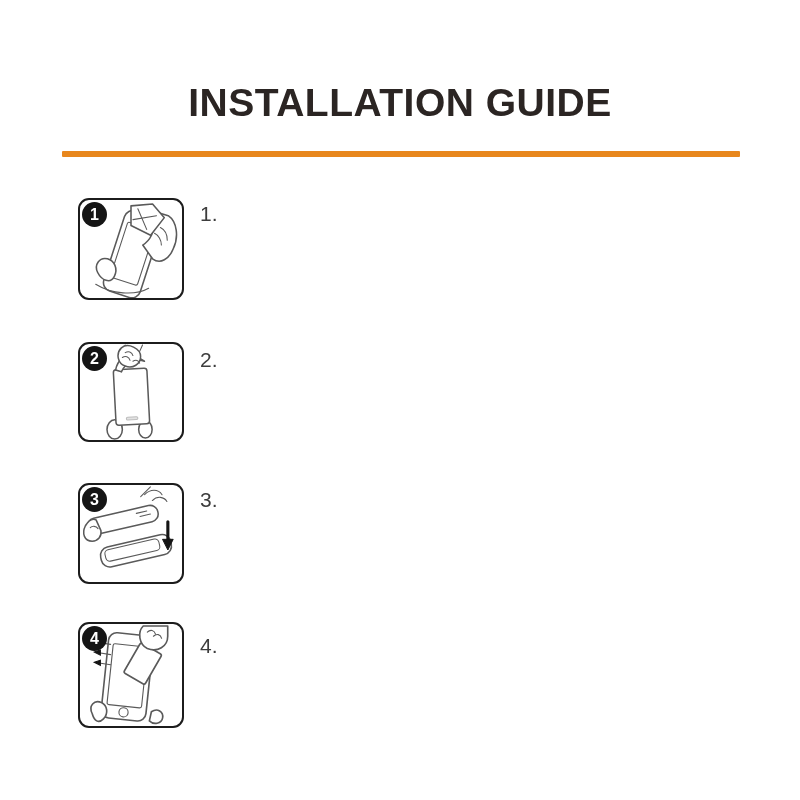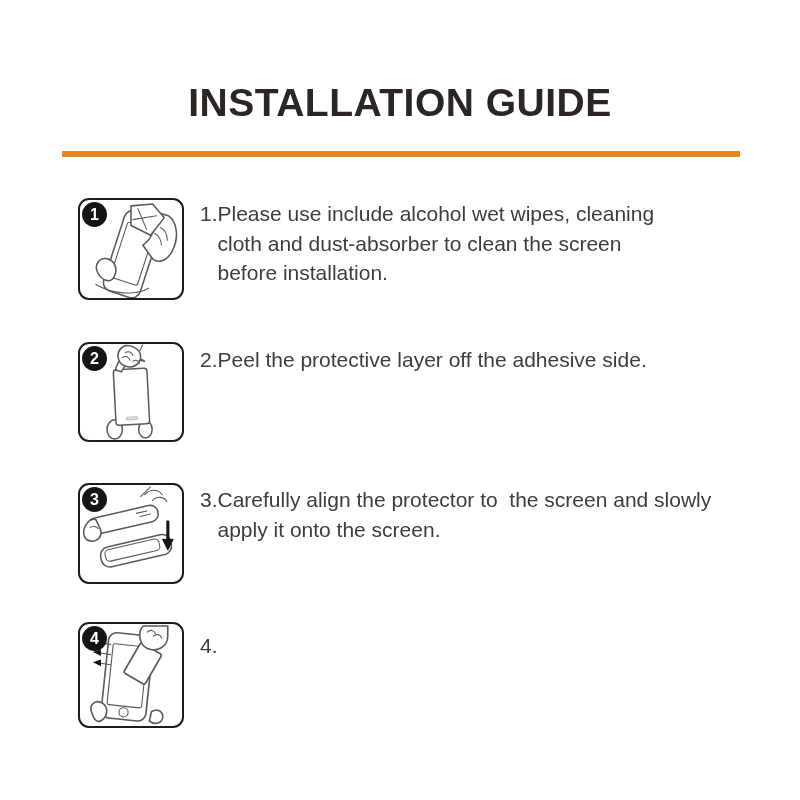--- a/index.html
+++ b/index.html
@@ -63,23 +63,20 @@
         <path class="wf" d="M50 6 L72 4 L84 18 L70 36 L50 26 Z"></path>
         <path class="thin" d="M57 9 L66 30"></path>
         <path class="thin" d="M52 20 L76 16"></path>
         <path class="wf" d="M16 74 C12 66 18 58 26 60 C33 62 37 70 33 78 C29 86 20 82 16 74 Z"></path>
         <path class="thin" d="M14 86 C30 96 54 98 68 90"></path>
       </svg>
       <span class="badge">1</span>
     </div>
     <div class="text" style="top:1px">
       <span class="num">1.</span>
-      <div class="lines">Please use include alcohol wet wipes, cleaning
-cloth and dust-absorber to clean the screen
-before installation.</div>
     </div>
   </section>
 
   <section class="step" style="top:342px">
     <div class="figure" style="height:100px">
       <svg class="art" viewBox="0 0 100 100" preserveAspectRatio="xMidYMid meet" aria-hidden="true">
         <ellipse class="wf" cx="33" cy="89" rx="8" ry="10"></ellipse>
         <ellipse class="wf" cx="65" cy="89" rx="7" ry="9"></ellipse>
         <g transform="rotate(-3 50 55)">
           <rect class="wf" x="33" y="26" width="35" height="58" rx="3"></rect>
@@ -89,21 +86,20 @@
         <path class="thin" d="M44 1 L42 8 M62 1 L58 10"></path>
         <path class="wf" d="M40 4 C34 10 36 20 44 23 C52 26 60 21 60 13 C60 5 47 -2 40 4 Z"></path>
         <path class="thin" d="M44 9 C47 7 51 8 52 12"></path>
         <path class="thin" d="M41 14 C44 12 48 13 49 17"></path>
         <path class="thin" d="M52 18 C55 16 58 17 59 20"></path>
       </svg>
       <span class="badge">2</span>
     </div>
     <div class="text" style="top:3px">
       <span class="num">2.</span>
-      <div class="lines">Peel the protective layer off the adhesive side.</div>
     </div>
   </section>
 
   <section class="step" style="top:483px">
     <div class="figure" style="height:101px">
       <svg class="art" viewBox="0 0 100 100" preserveAspectRatio="xMidYMid meet" aria-hidden="true">
         <g transform="rotate(-13 50 50)">
           <rect class="wf" x="8" y="26" width="74" height="17" rx="8"></rect>
           <line class="thin" x1="60" y1="31" x2="71" y2="31"></line>
           <line class="thin" x1="63" y1="35" x2="74" y2="35"></line>
@@ -115,22 +111,20 @@
         <path class="thin" d="M64 10 C70 4 78 4 82 10"></path>
         <path class="thin" d="M72 16 C77 11 84 12 87 17"></path>
         <path class="thin" d="M70 2 L60 12"></path>
         <line class="blk" x1="88" y1="38" x2="88" y2="58" style="stroke-width:3.2"></line>
         <polygon class="blk" points="82.5,56 93.5,56 88,67"></polygon>
       </svg>
       <span class="badge">3</span>
     </div>
     <div class="text" style="top:2px">
       <span class="num">3.</span>
-      <div class="lines">Carefully align the protector to  the screen and slowly
-apply it onto the screen.</div>
     </div>
   </section>
 
   <section class="step" style="top:622px">
     <div class="figure" style="height:106px">
       <svg class="art" viewBox="0 0 100 100" preserveAspectRatio="xMidYMid meet" aria-hidden="true">
         <g transform="rotate(6 48 55)">
           <rect class="wf" x="24" y="10" width="44" height="84" rx="8"></rect>
           <rect class="wf thin" x="29" y="21" width="34" height="60" rx="2"></rect>
           <circle class="thin" cx="46" cy="87" r="4.5"></circle>

